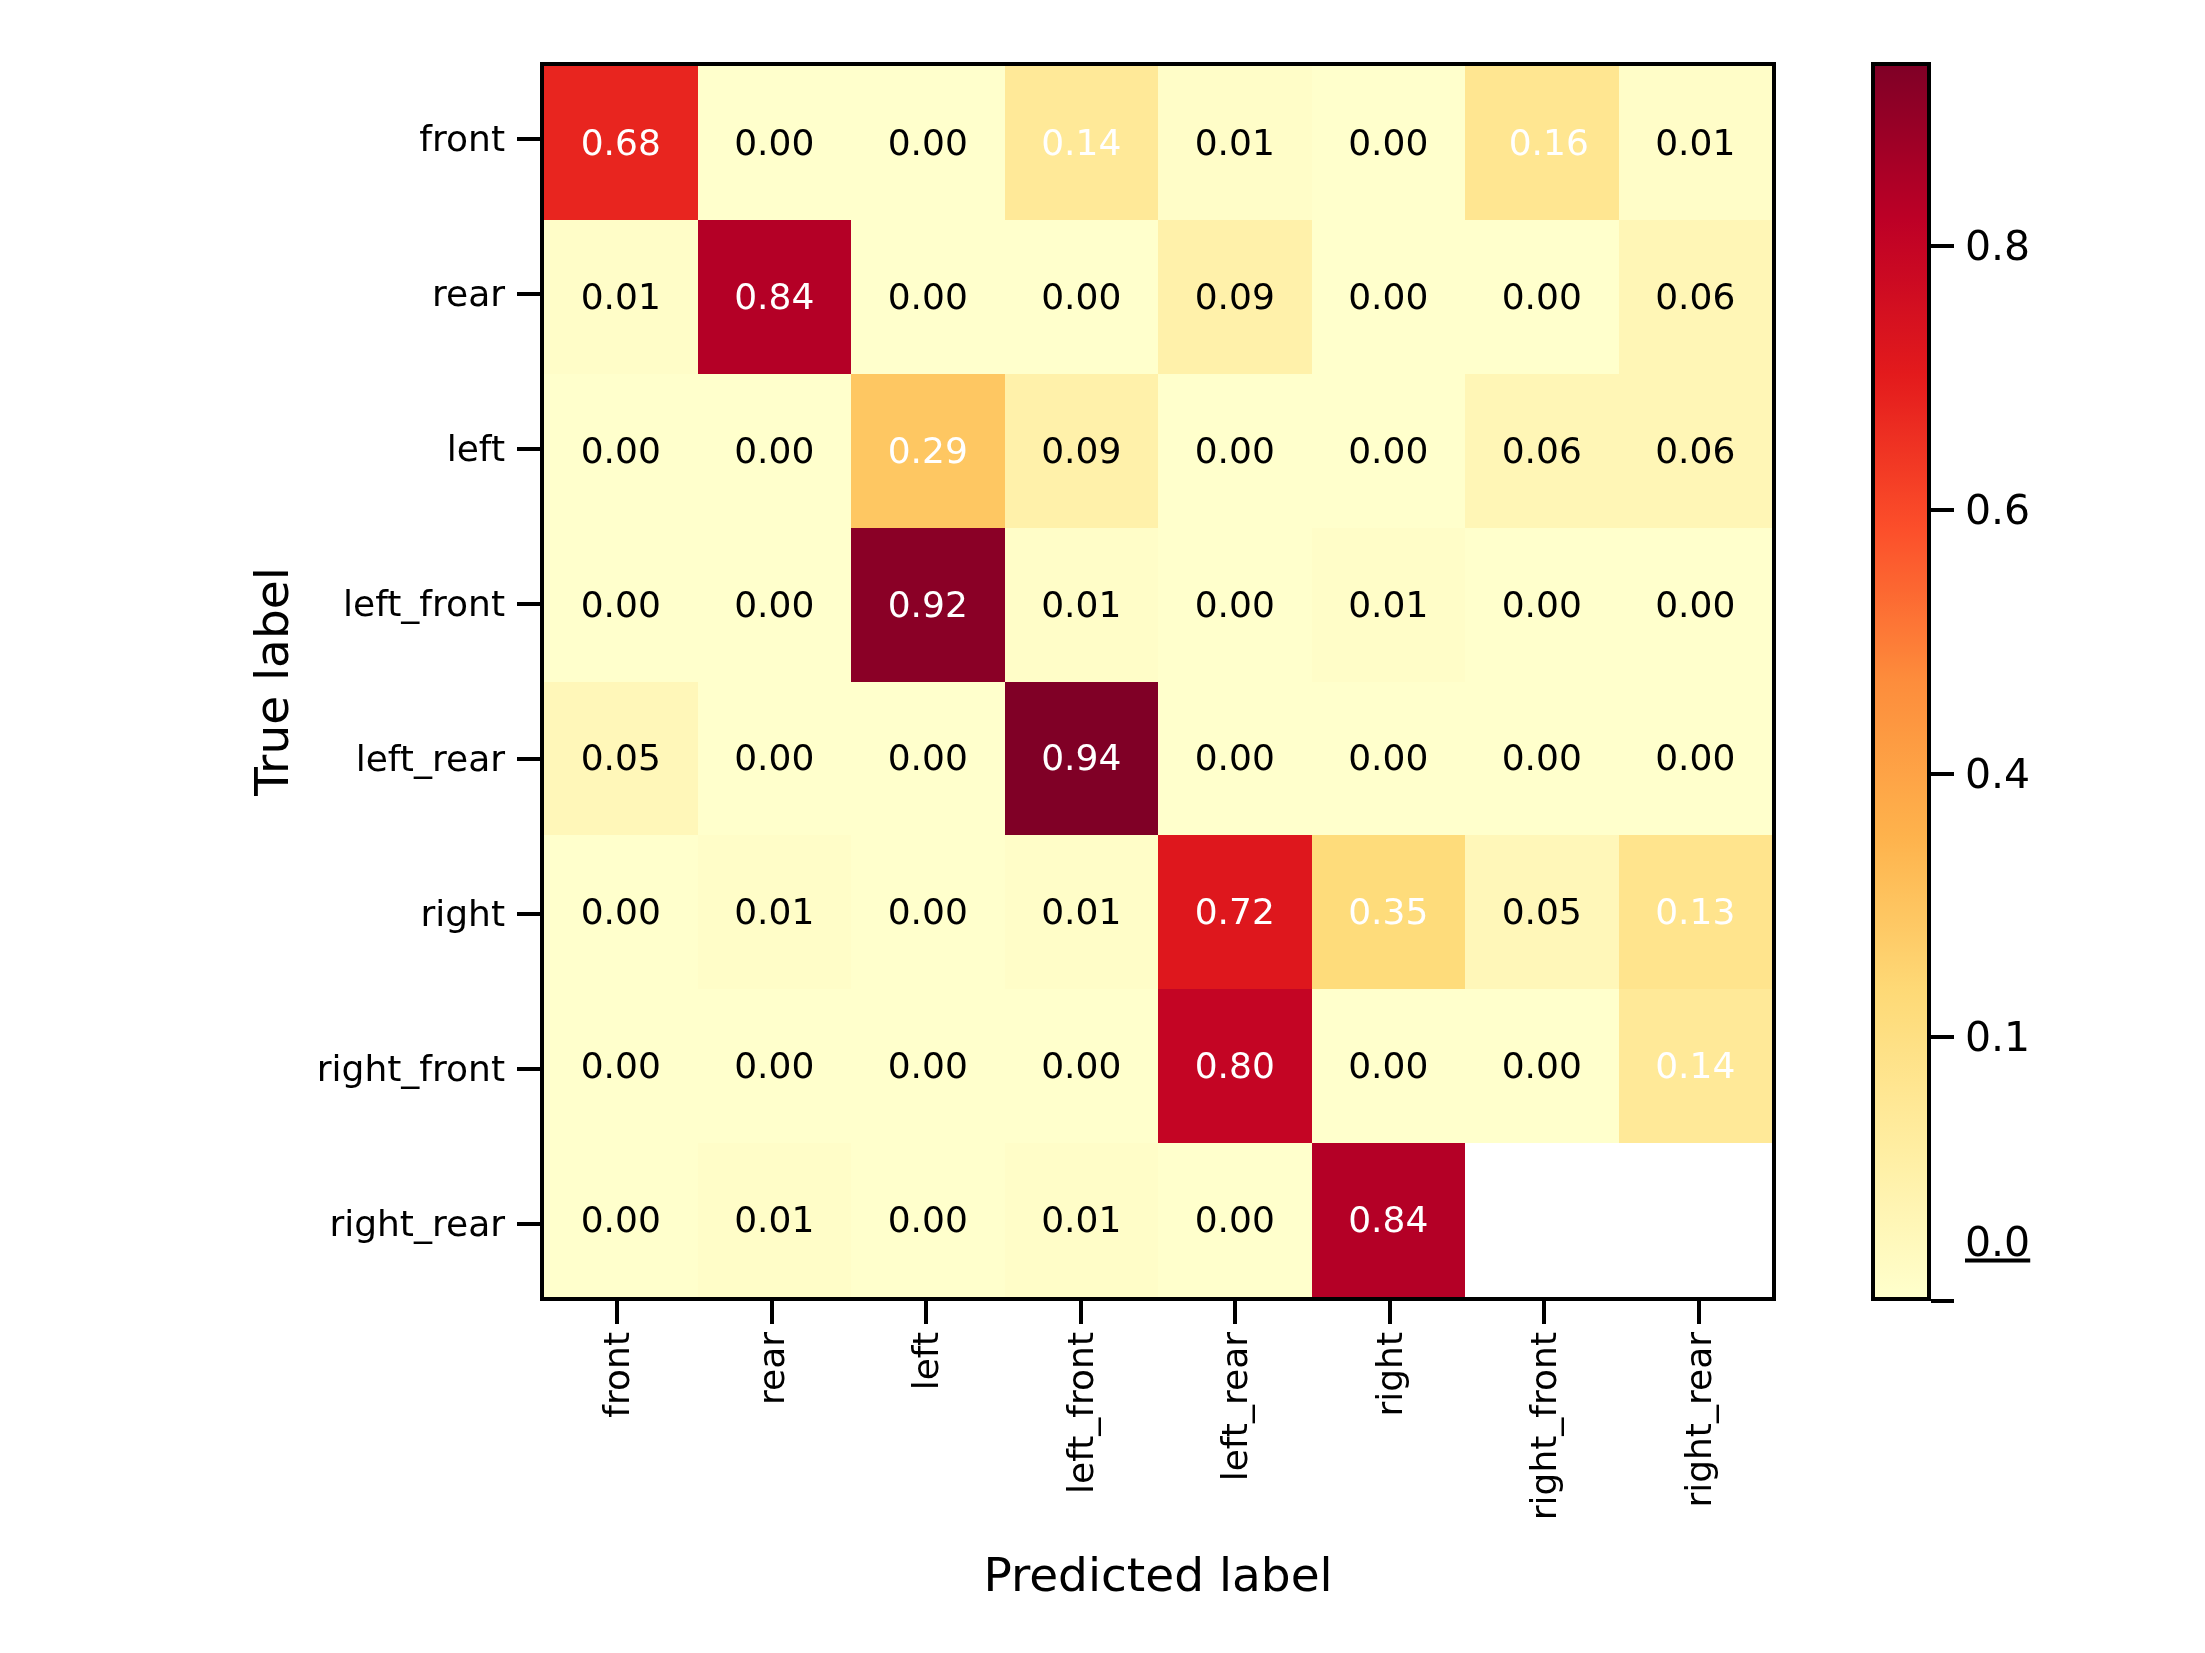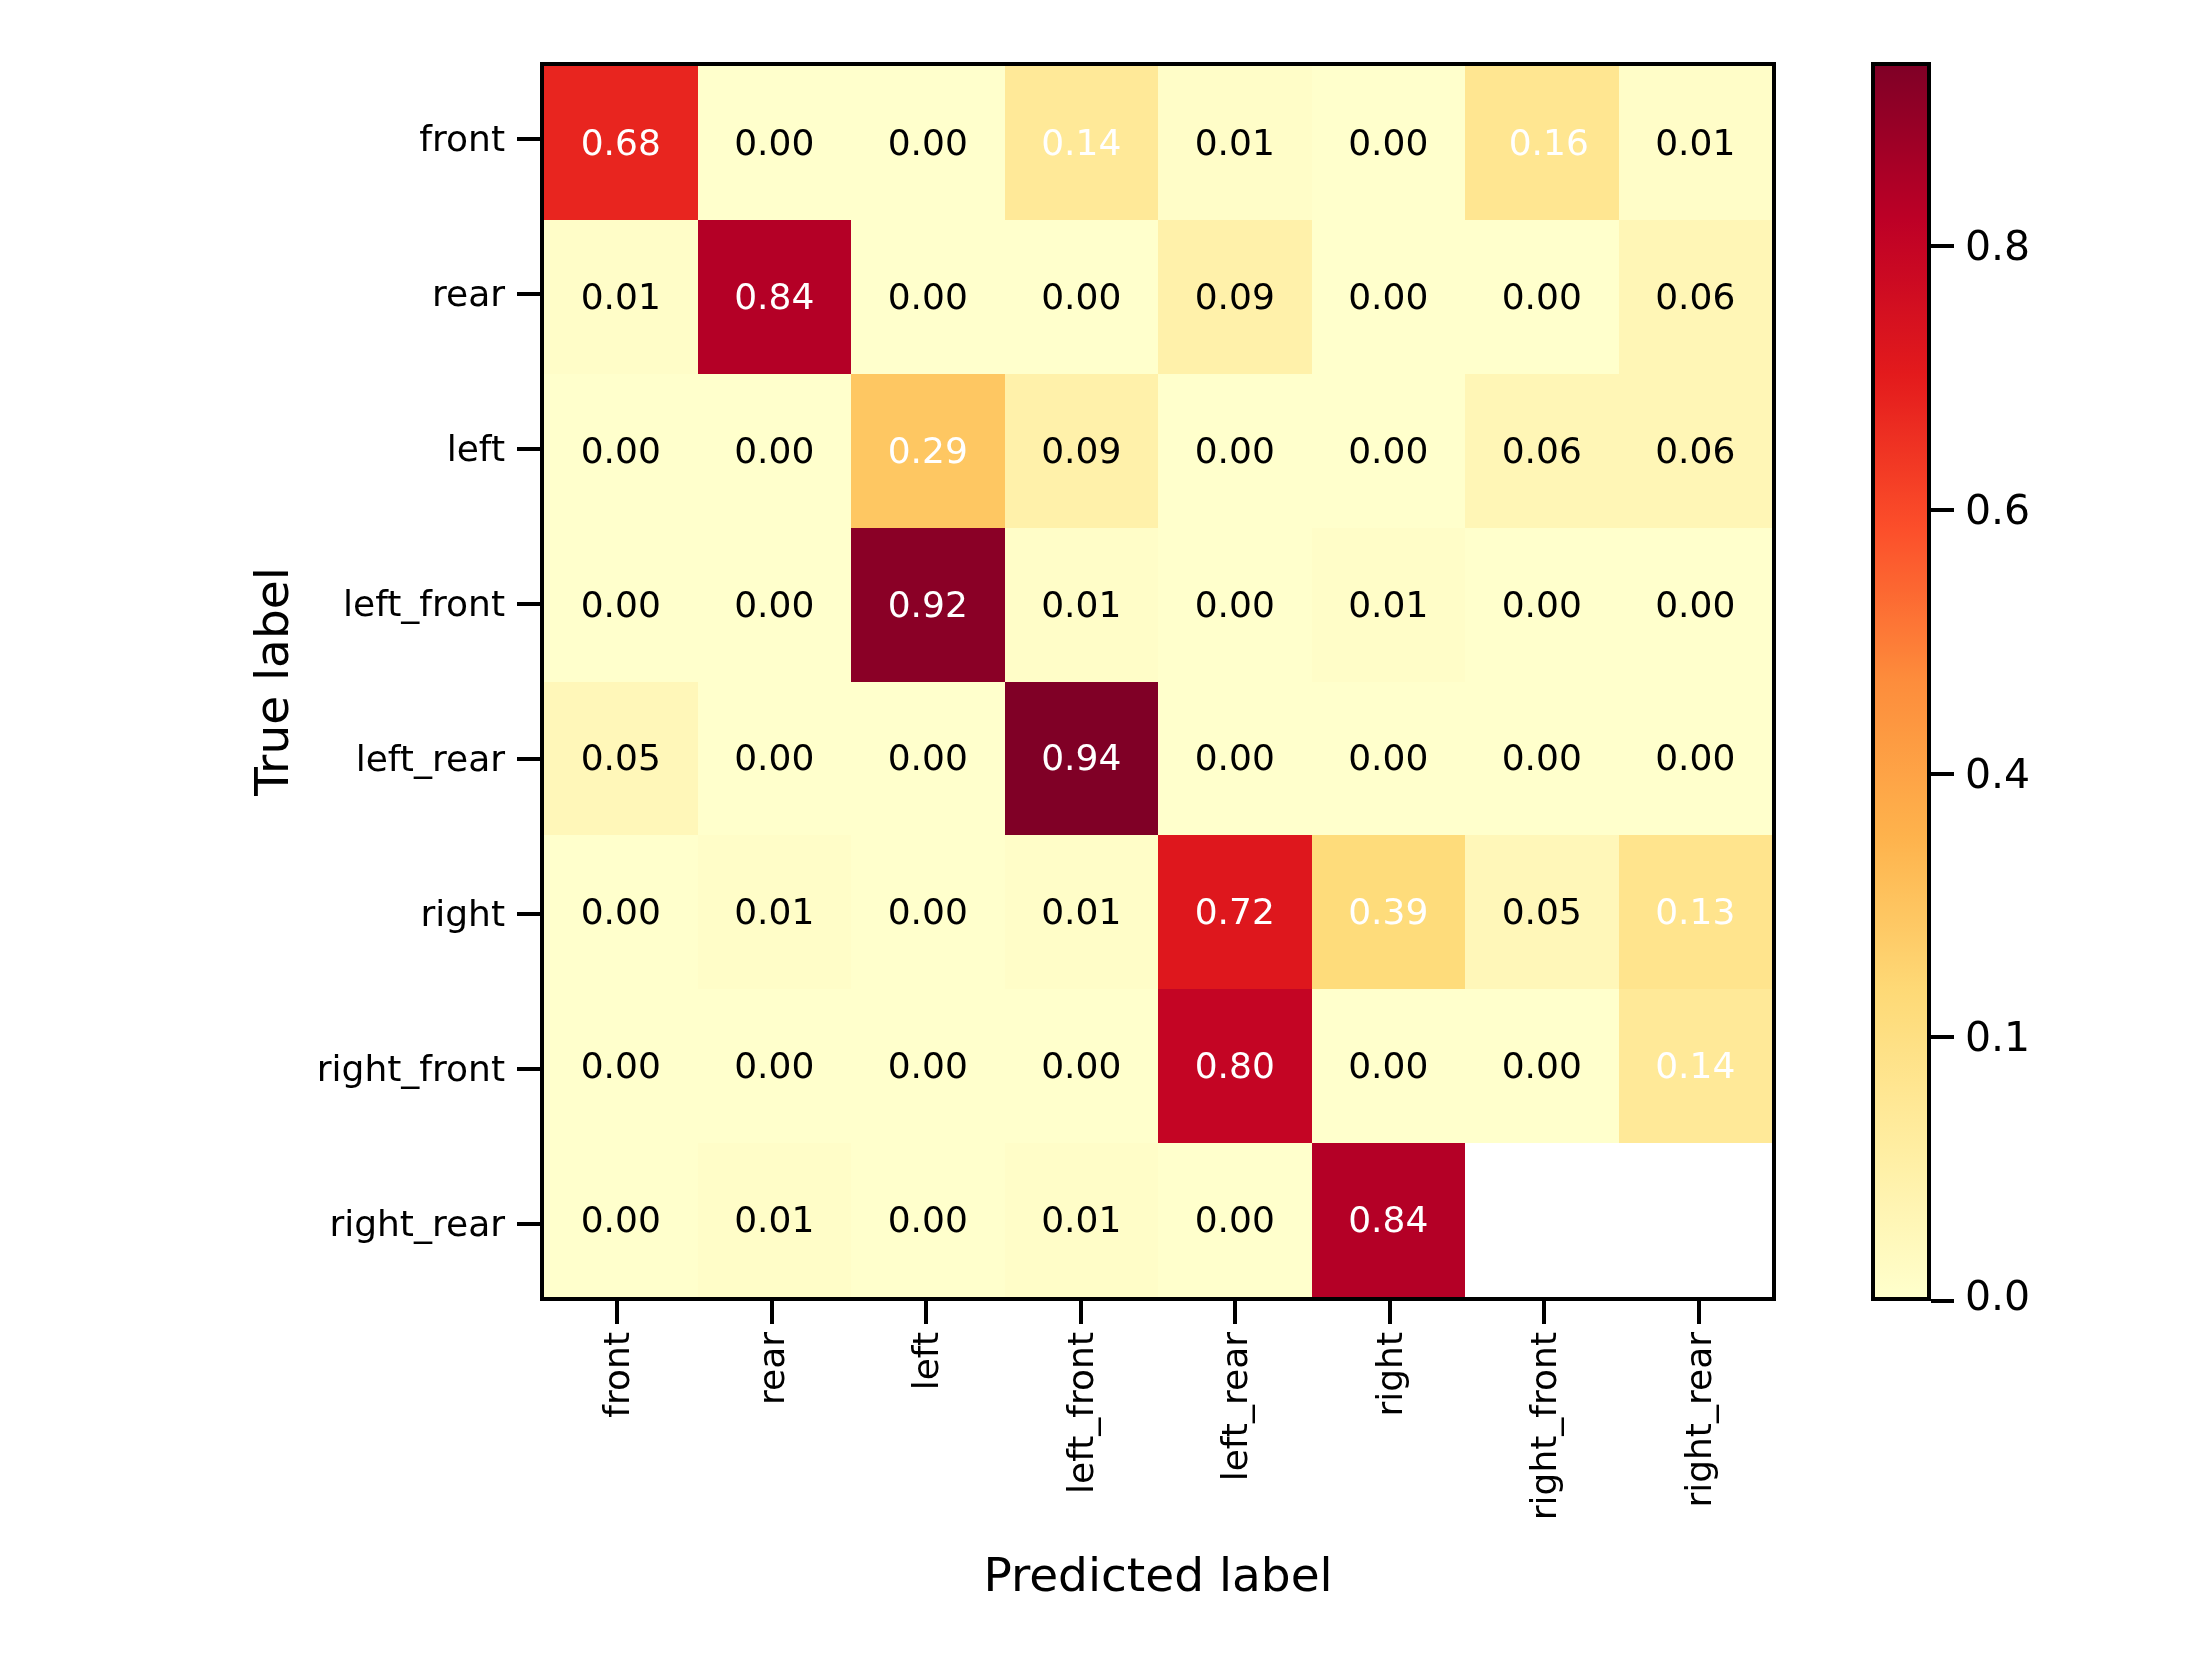--- a/index.html
+++ b/index.html
@@ -412,21 +412,21 @@
         <div class="cell" style="background: rgb(255, 255, 204);">
           <span class="cell-text dark">0.00</span>
         </div>
         <div class="cell" style="background: rgb(255, 253, 200);">
           <span class="cell-text dark">0.01</span>
         </div>
         <div class="cell" style="background: rgb(222, 23, 29);">
           <span class="cell-text light">0.72</span>
         </div>
         <div class="cell" style="background: rgb(254, 220, 123);">
-          <span class="cell-text light">0.39</span>
+          <span class="cell-text light">0.35</span>
         </div>
         <div class="cell" style="background: rgb(255, 247, 185);">
           <span class="cell-text dark">0.05</span>
         </div>
         <div class="cell" style="background: rgb(255, 228, 141);">
           <span class="cell-text light">0.13</span>
         </div>
         <div class="cell" style="background: rgb(255, 255, 204);">
           <span class="cell-text dark">0.00</span>
         </div>
@@ -527,21 +527,21 @@
 
   <div id="xlabel-title">
     <span>Predicted label</span>
   </div>
 
   <div id="colorbar-axes">
     <div id="colorbar-gradient" style="background: linear-gradient(to top, rgb(255, 255, 204) 0%, rgb(255, 251, 195) 2.5%, rgb(255, 248, 186) 5%, rgb(255, 244, 178) 7.5%, rgb(255, 241, 169) 10%, rgb(255, 237, 160) 12.5%, rgb(255, 233, 152) 15%, rgb(255, 229, 143) 17.5%, rgb(254, 225, 135) 20%, rgb(254, 221, 126) 22.5%, rgb(254, 217, 118) 25%, rgb(254, 209, 110) 27.5%, rgb(254, 201, 101) 30%, rgb(254, 194, 93) 32.5%, rgb(254, 186, 84) 35%, rgb(254, 178, 76) 37.5%, rgb(254, 171, 73) 40%, rgb(254, 163, 70) 42.5%, rgb(253, 156, 66) 45%, rgb(253, 148, 63) 47.5%, rgb(253, 141, 60) 50%, rgb(253, 128, 56) 52.5%, rgb(253, 116, 53) 55%, rgb(252, 103, 49) 57.5%, rgb(252, 91, 46) 60%, rgb(252, 78, 42) 62.5%, rgb(247, 68, 39) 65%, rgb(242, 57, 36) 67.5%, rgb(237, 47, 34) 70%, rgb(232, 36, 31) 72.5%, rgb(227, 26, 28) 75%, rgb(219, 21, 30) 77.5%, rgb(212, 16, 32) 80%, rgb(204, 10, 34) 82.5%, rgb(197, 5, 36) 85%, rgb(189, 0, 38) 87.5%, rgb(177, 0, 38) 90%, rgb(165, 0, 38) 92.5%, rgb(152, 0, 38) 95%, rgb(140, 0, 38) 97.5%, rgb(128, 0, 38) 100%);"></div>
   </div>
   <div id="colorbar-ticks">
       <div class="cbtick" style="top: 1239px;"></div>
-      <div class="cbtick-label" style="top: 1234px;">0.0</div>
+      <div class="cbtick-label" style="top: 1180px; text-decoration: underline;">0.0</div>
       <div class="cbtick" style="top: 975px;"></div>
       <div class="cbtick-label" style="top: 975px;">0.1</div>
       <div class="cbtick" style="top: 712px;"></div>
       <div class="cbtick-label" style="top: 712px;">0.4</div>
       <div class="cbtick" style="top: 448px;"></div>
       <div class="cbtick-label" style="top: 448px;">0.6</div>
       <div class="cbtick" style="top: 184px;"></div>
       <div class="cbtick-label" style="top: 184px;">0.8</div>
     </div>
 

